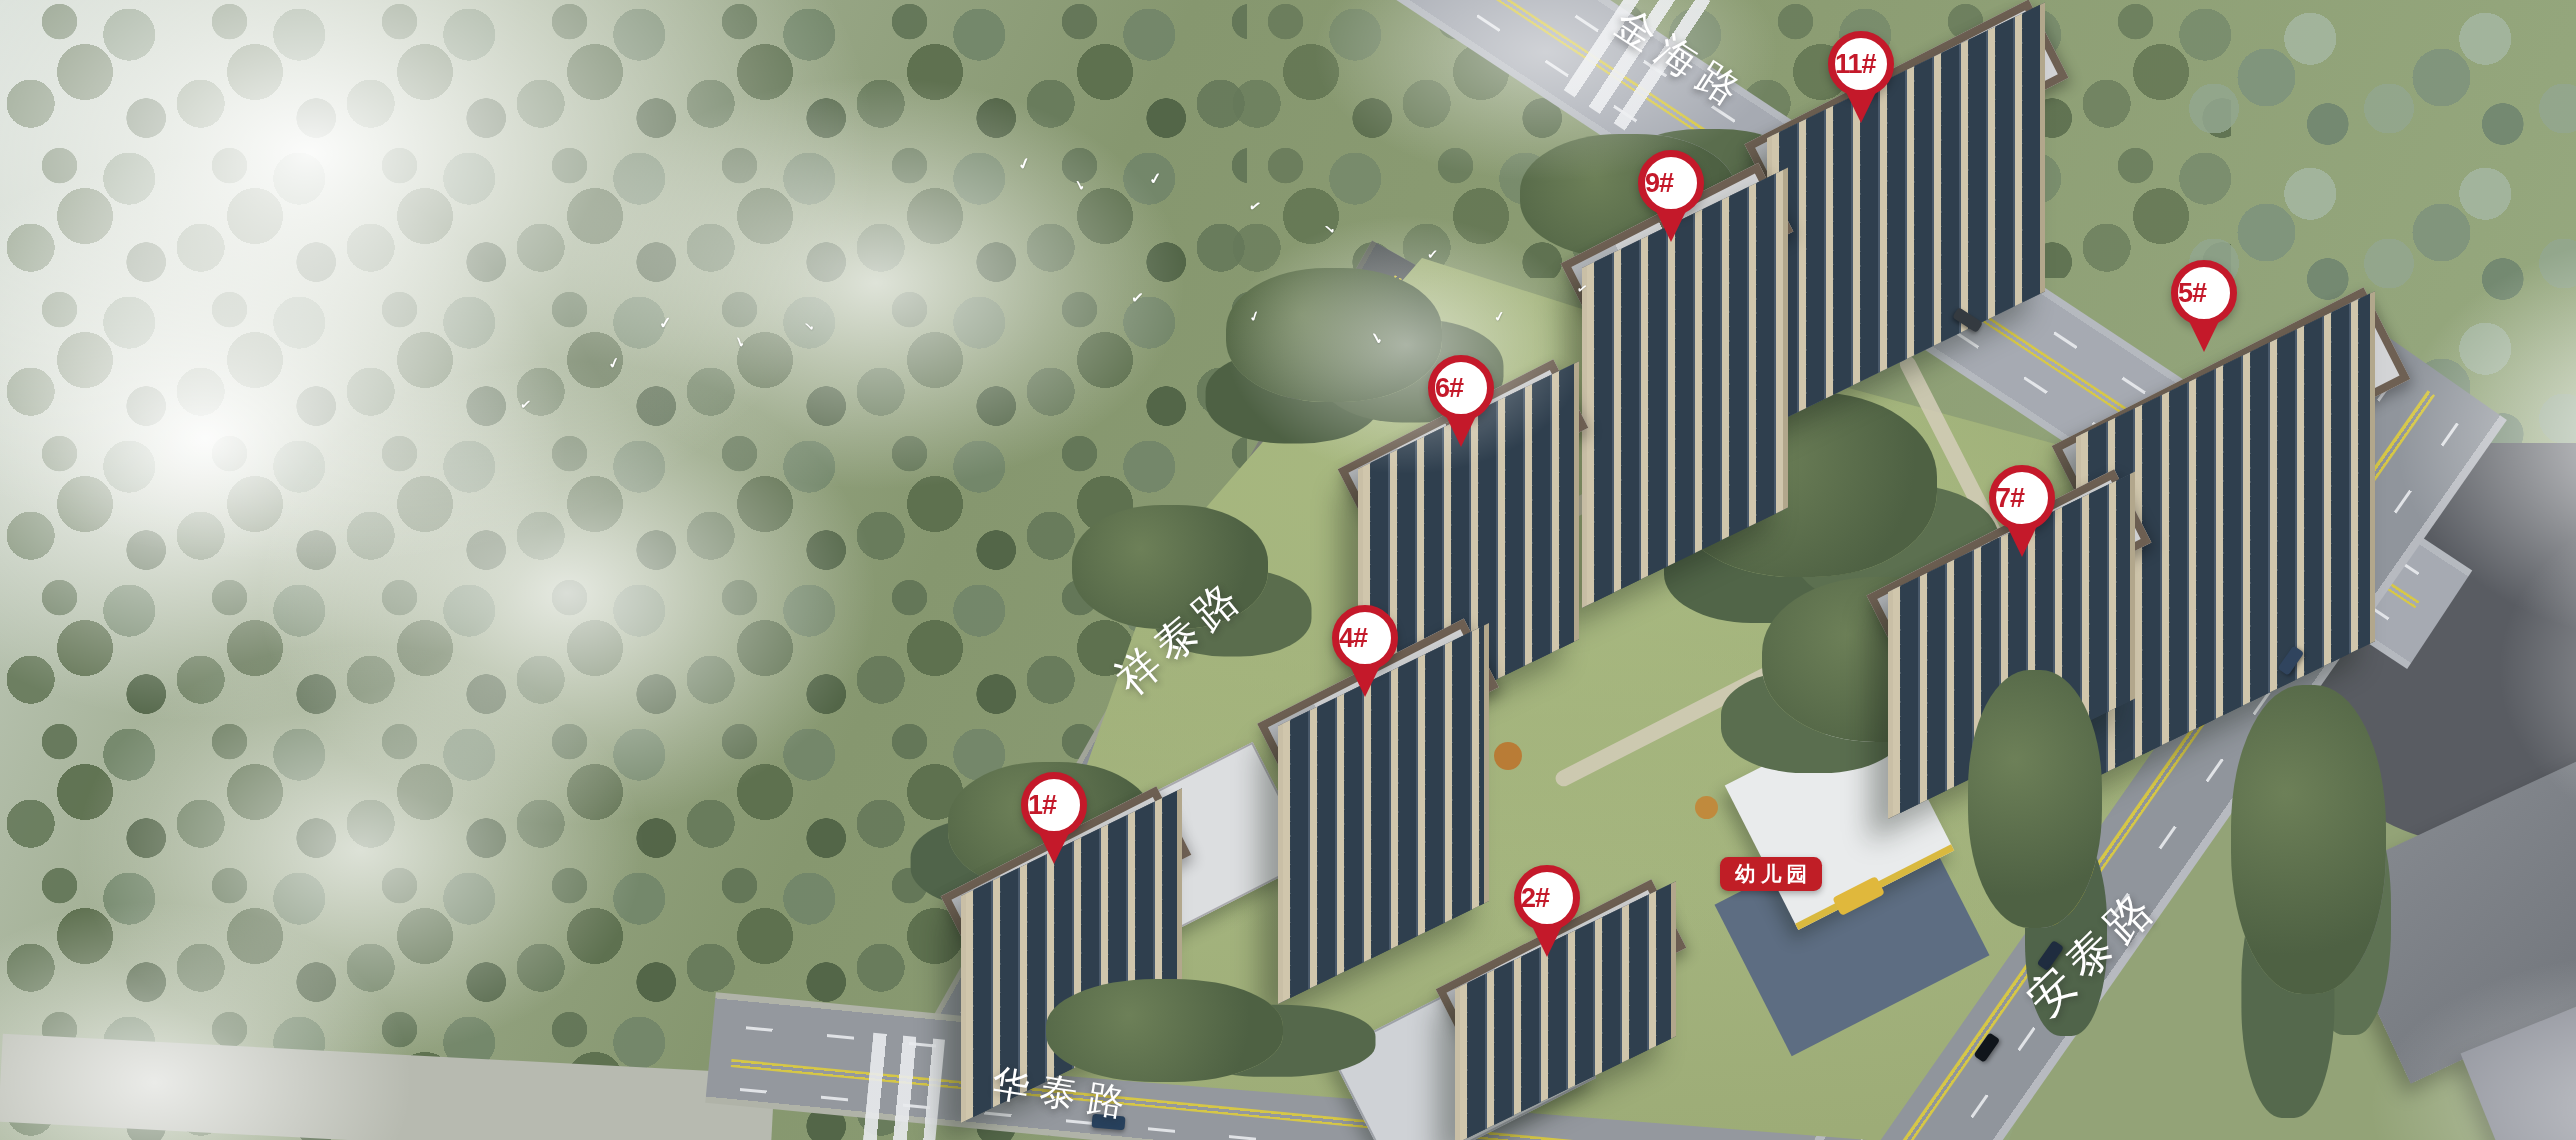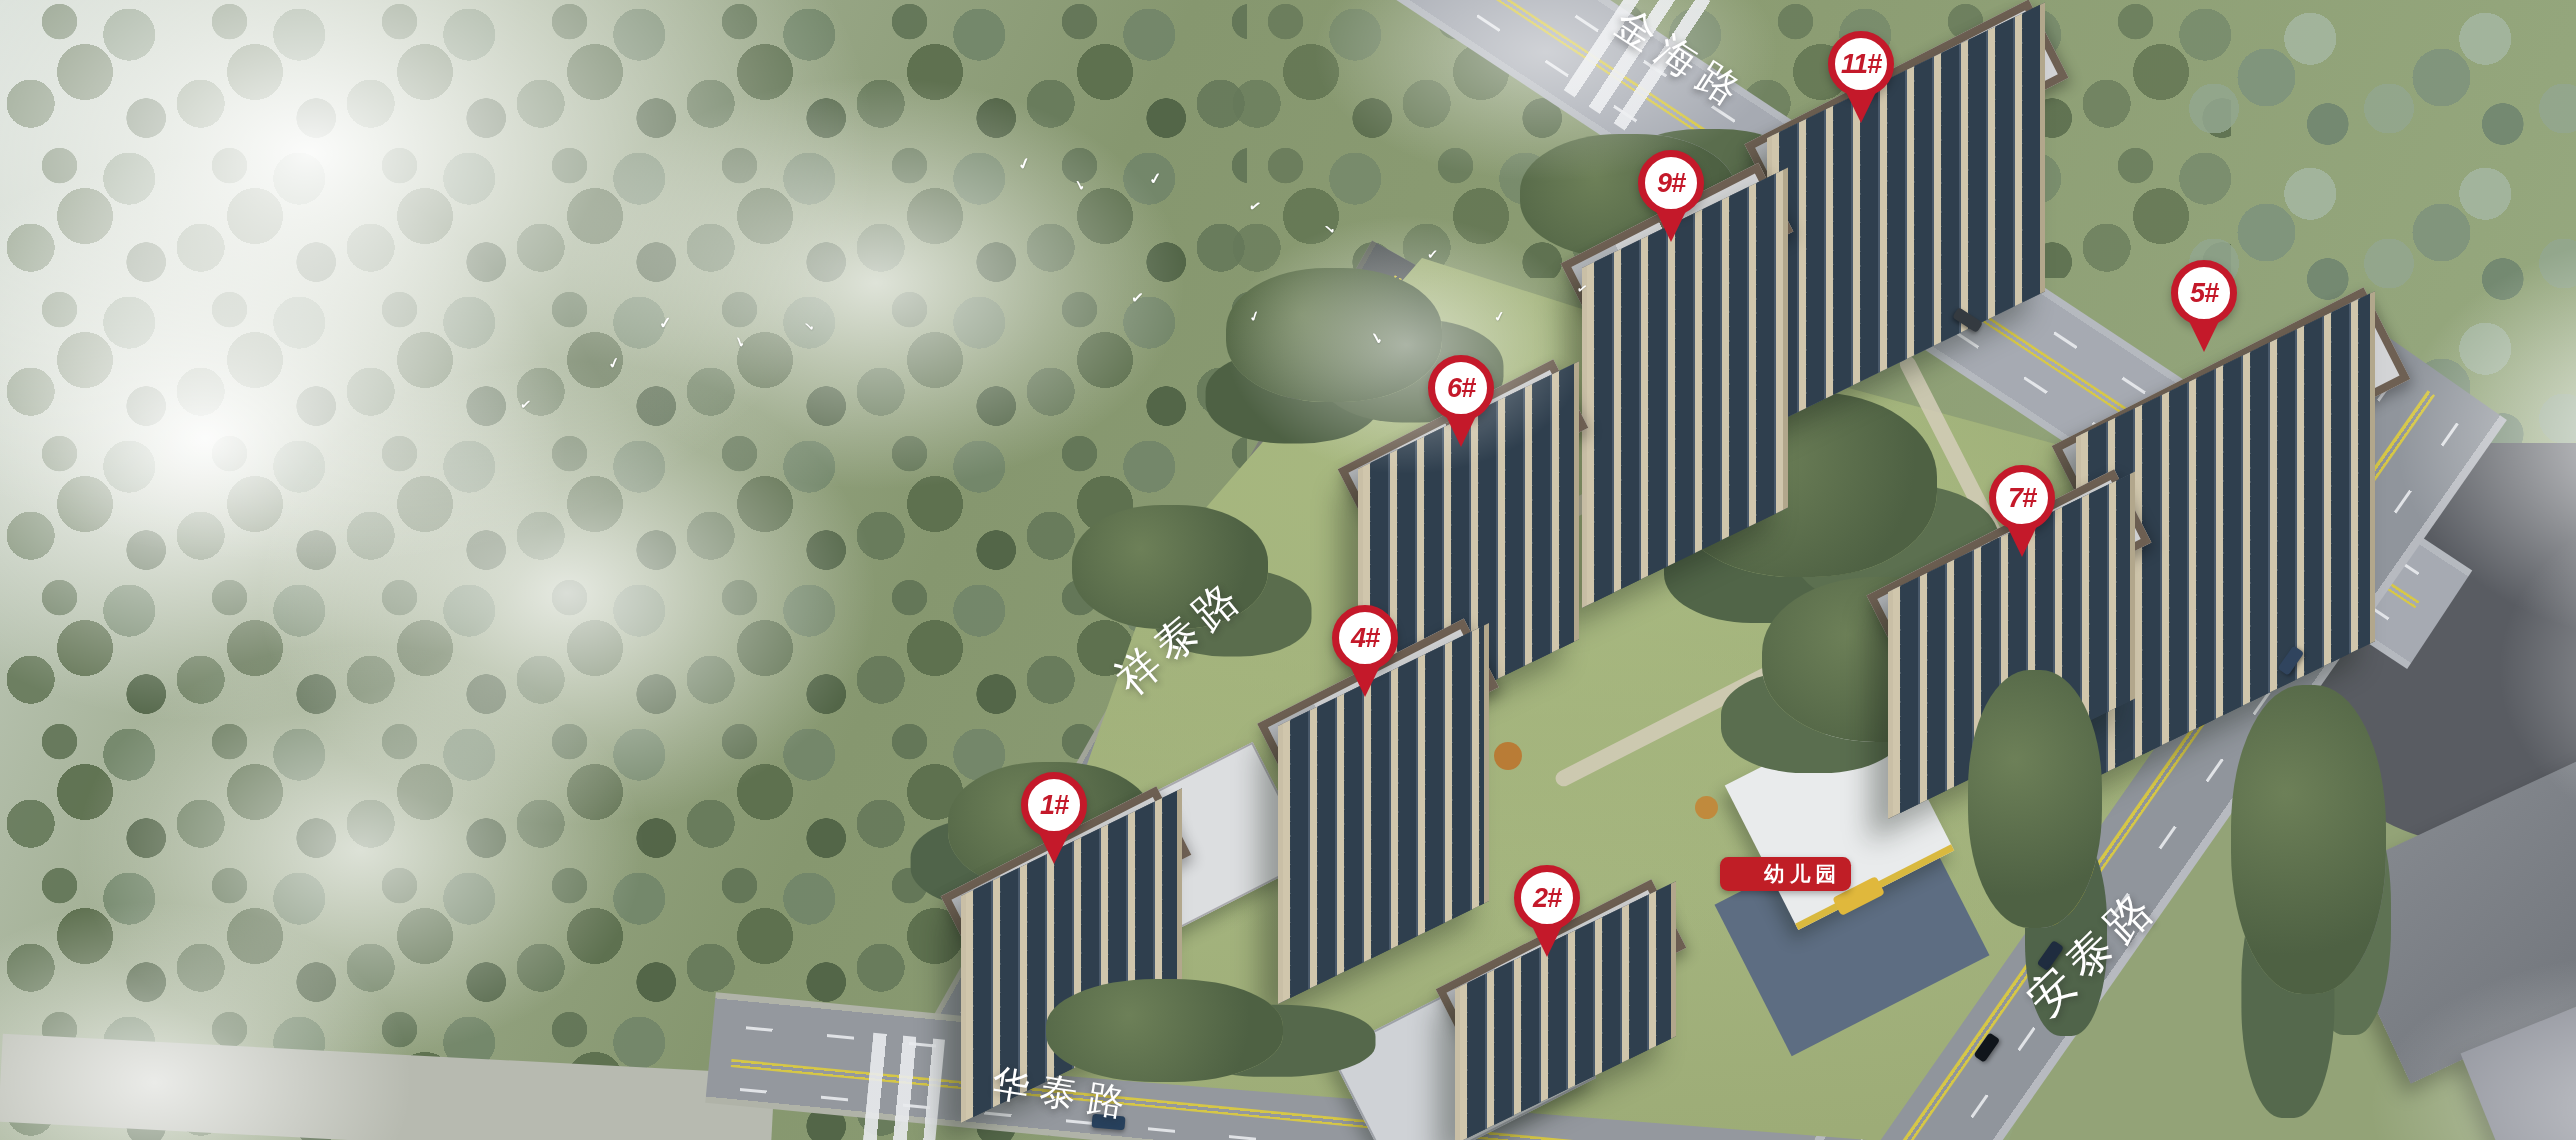--- a/index.html
+++ b/index.html
@@ -52,27 +52,27 @@
   .slab{position:absolute;box-shadow:-10.3px 8.2px 18.5px rgba(0,0,0,.25);}
   
   .grove{position:absolute;border-radius:46%;z-index:16;
     background:radial-gradient(circle at 35% 35%, #6d8058, #4e6143 72%);}
   .dot{position:absolute;border-radius:50%;z-index:17;}
   
   .roadlabel{position:absolute;transform:translate(-50%,-50%) rotate(var(--r));
     color:#ffffff;white-space:nowrap;z-index:50;font-weight:400;
     text-shadow:0 2.6px 6.2px rgba(40,40,40,.45);}
   .badge{position:absolute;background:#c01e26;border-radius:8.2px;z-index:52;
-    display:flex;align-items:center;justify-content:center;box-shadow:0 2.6px 6.2px rgba(0,0,0,.3);padding-left:29px;}
+    display:flex;align-items:center;justify-content:center;box-shadow:0 2.6px 6.2px rgba(0,0,0,.3);}
   .badge span{color:#fff;font-size:20.6px;font-weight:700;letter-spacing:5.2px;margin-right:-5.2px;}
   
   .pin{position:absolute;width:66px;margin-left:-33px;text-align:center;z-index:55;}
   .pin-circle{width:66px;height:66px;border-radius:50%;background:#fff;border:7.2px solid #c4192a;
-    box-sizing:border-box;display:flex;align-items:center;justify-content:center;
-    box-shadow:0 4.1px 8.2px rgba(0,0,0,.25);font-style:italic;}
+    box-sizing:border-box;display:flex;align-items:center;justify-content:flex-start;
+    box-shadow:0 4.1px 8.2px rgba(0,0,0,.25);}
   .pin-num{font-weight:800;font-size:27px;line-height:1;color:#c4192a;letter-spacing:-1px;}
   .pin-tail{width:0;height:0;margin:-5.2px auto 0;border-left:15.5px solid transparent;
     border-right:15.5px solid transparent;border-top:31px solid #c4192a;}
   
   .bird{position:absolute;color:#ffffff;font-weight:700;z-index:40;text-shadow:0 0.5px 1.5px rgba(60,70,60,.4);}
   .car{position:absolute;border-radius:3.6px;z-index:30;box-shadow:0 2.1px 4.1px rgba(0,0,0,.4);}
 </style>
 </head>
 <body>
 

